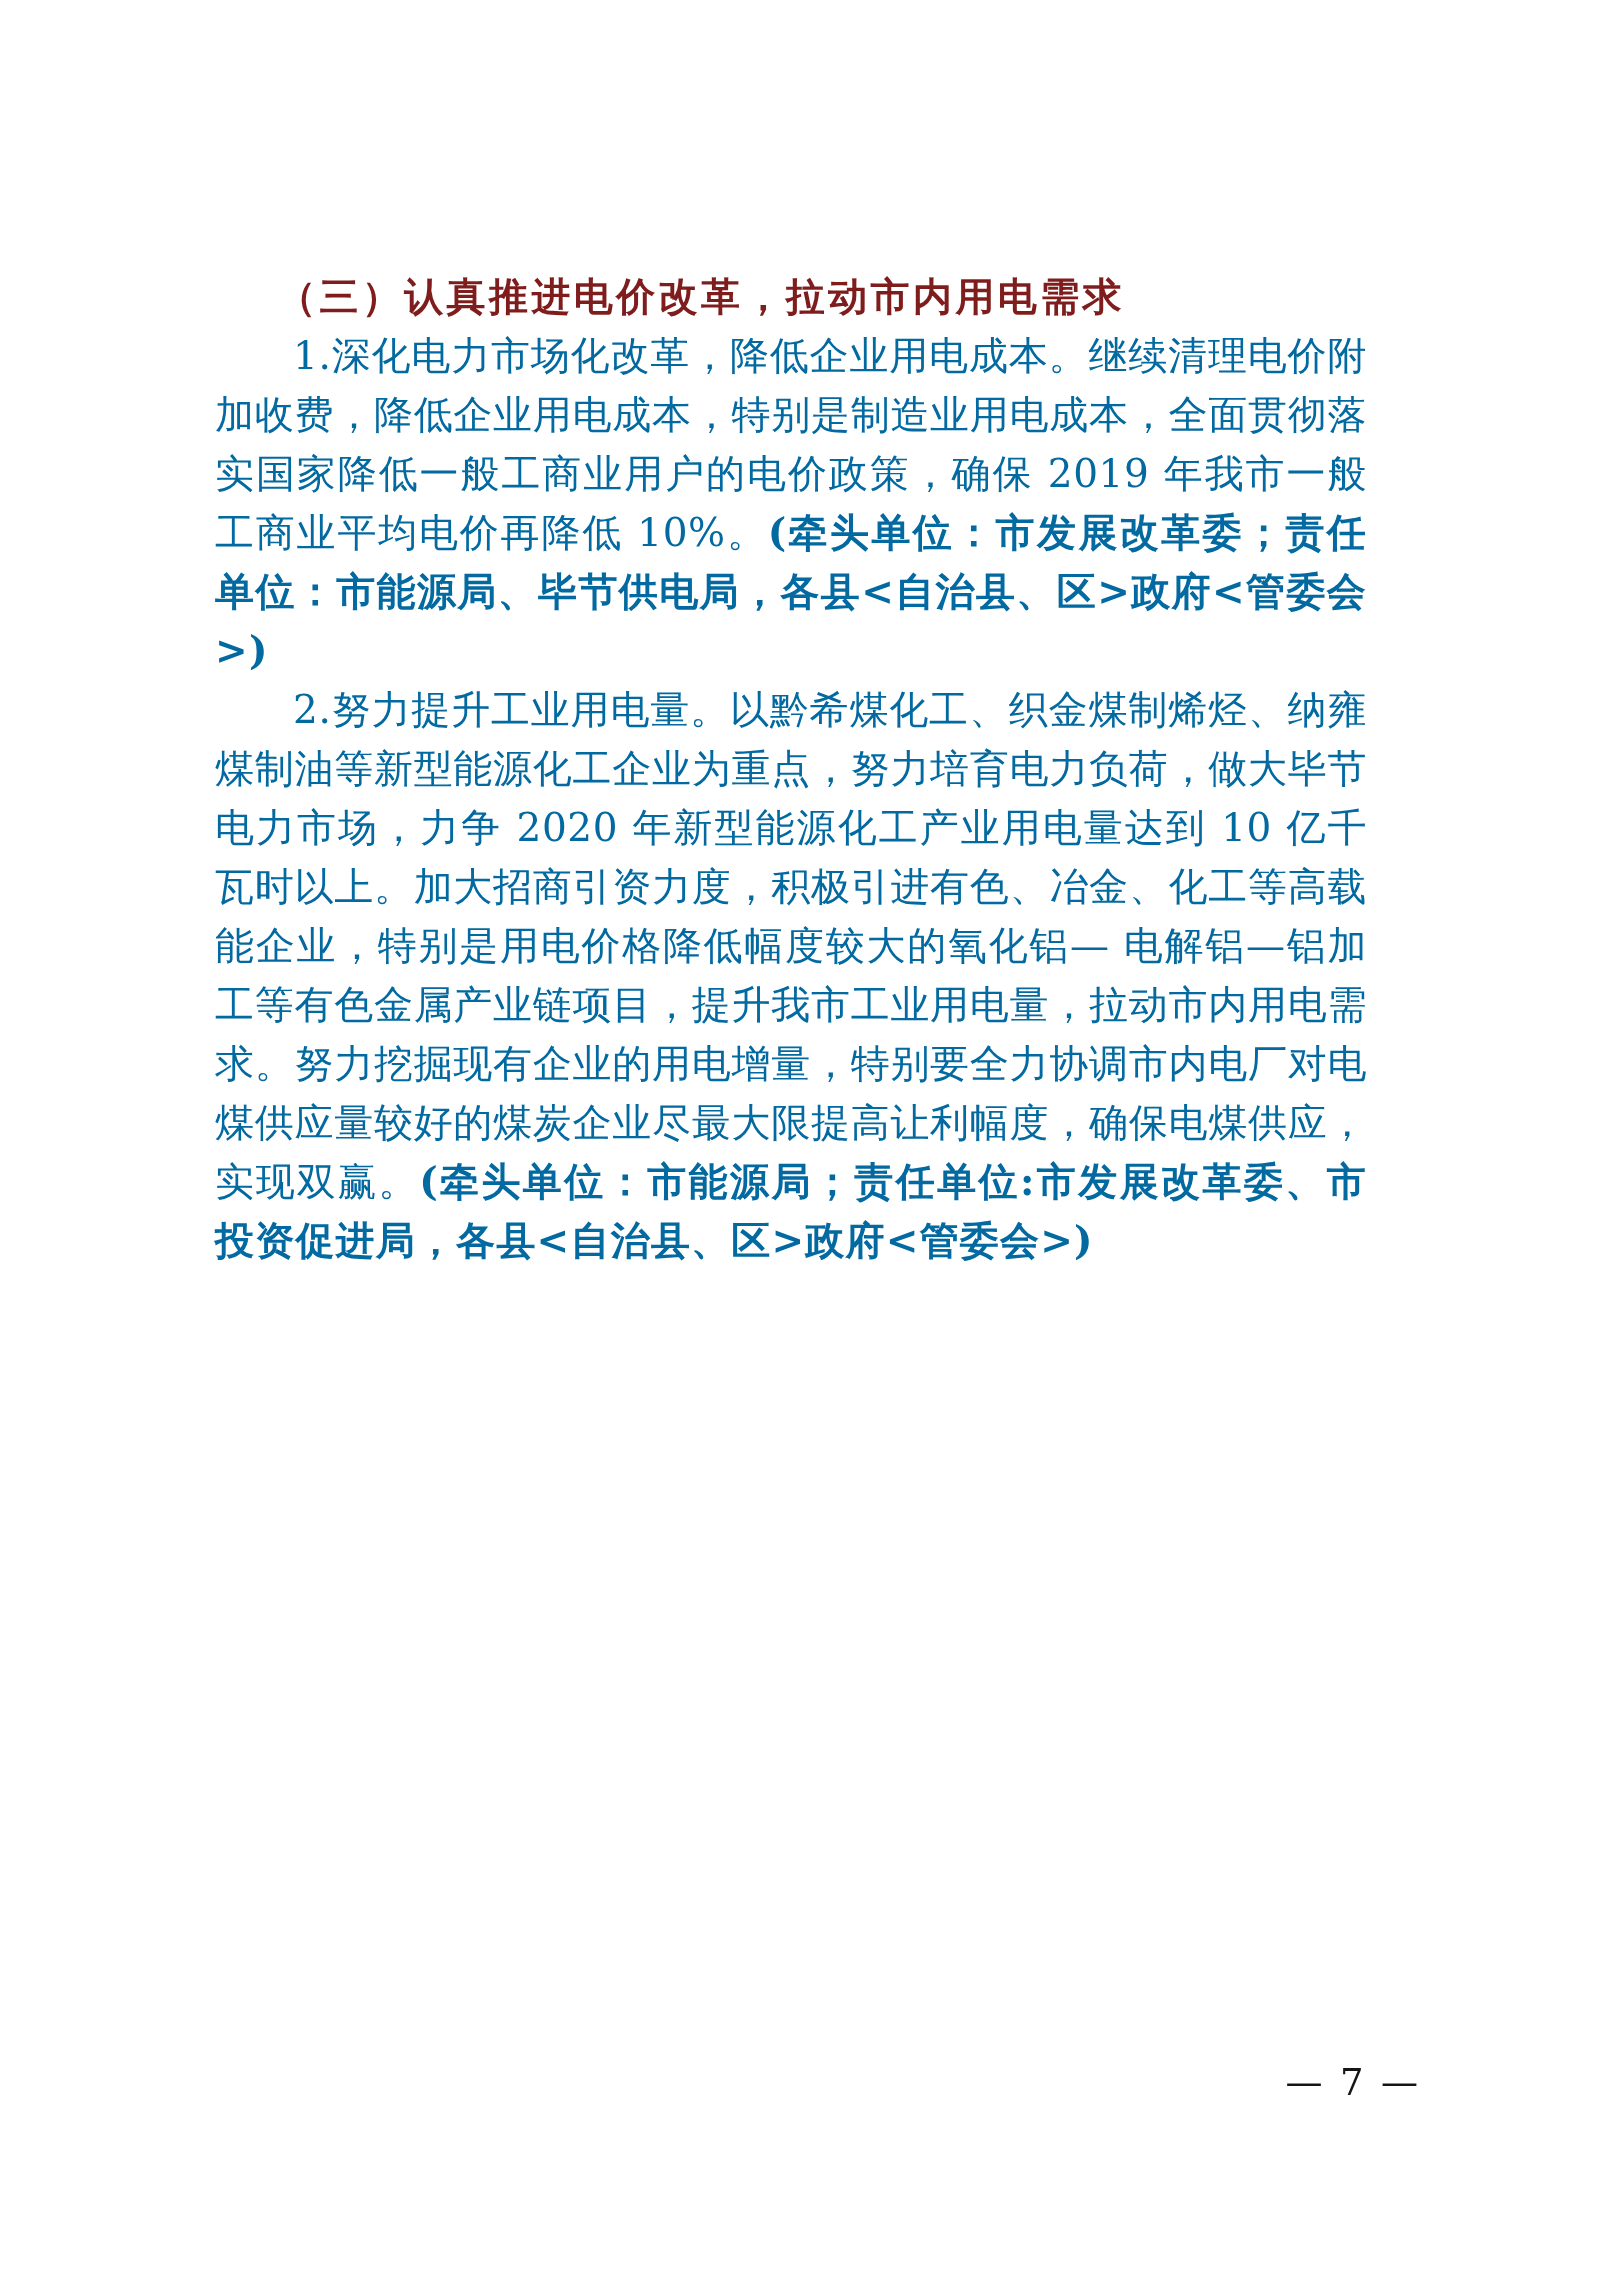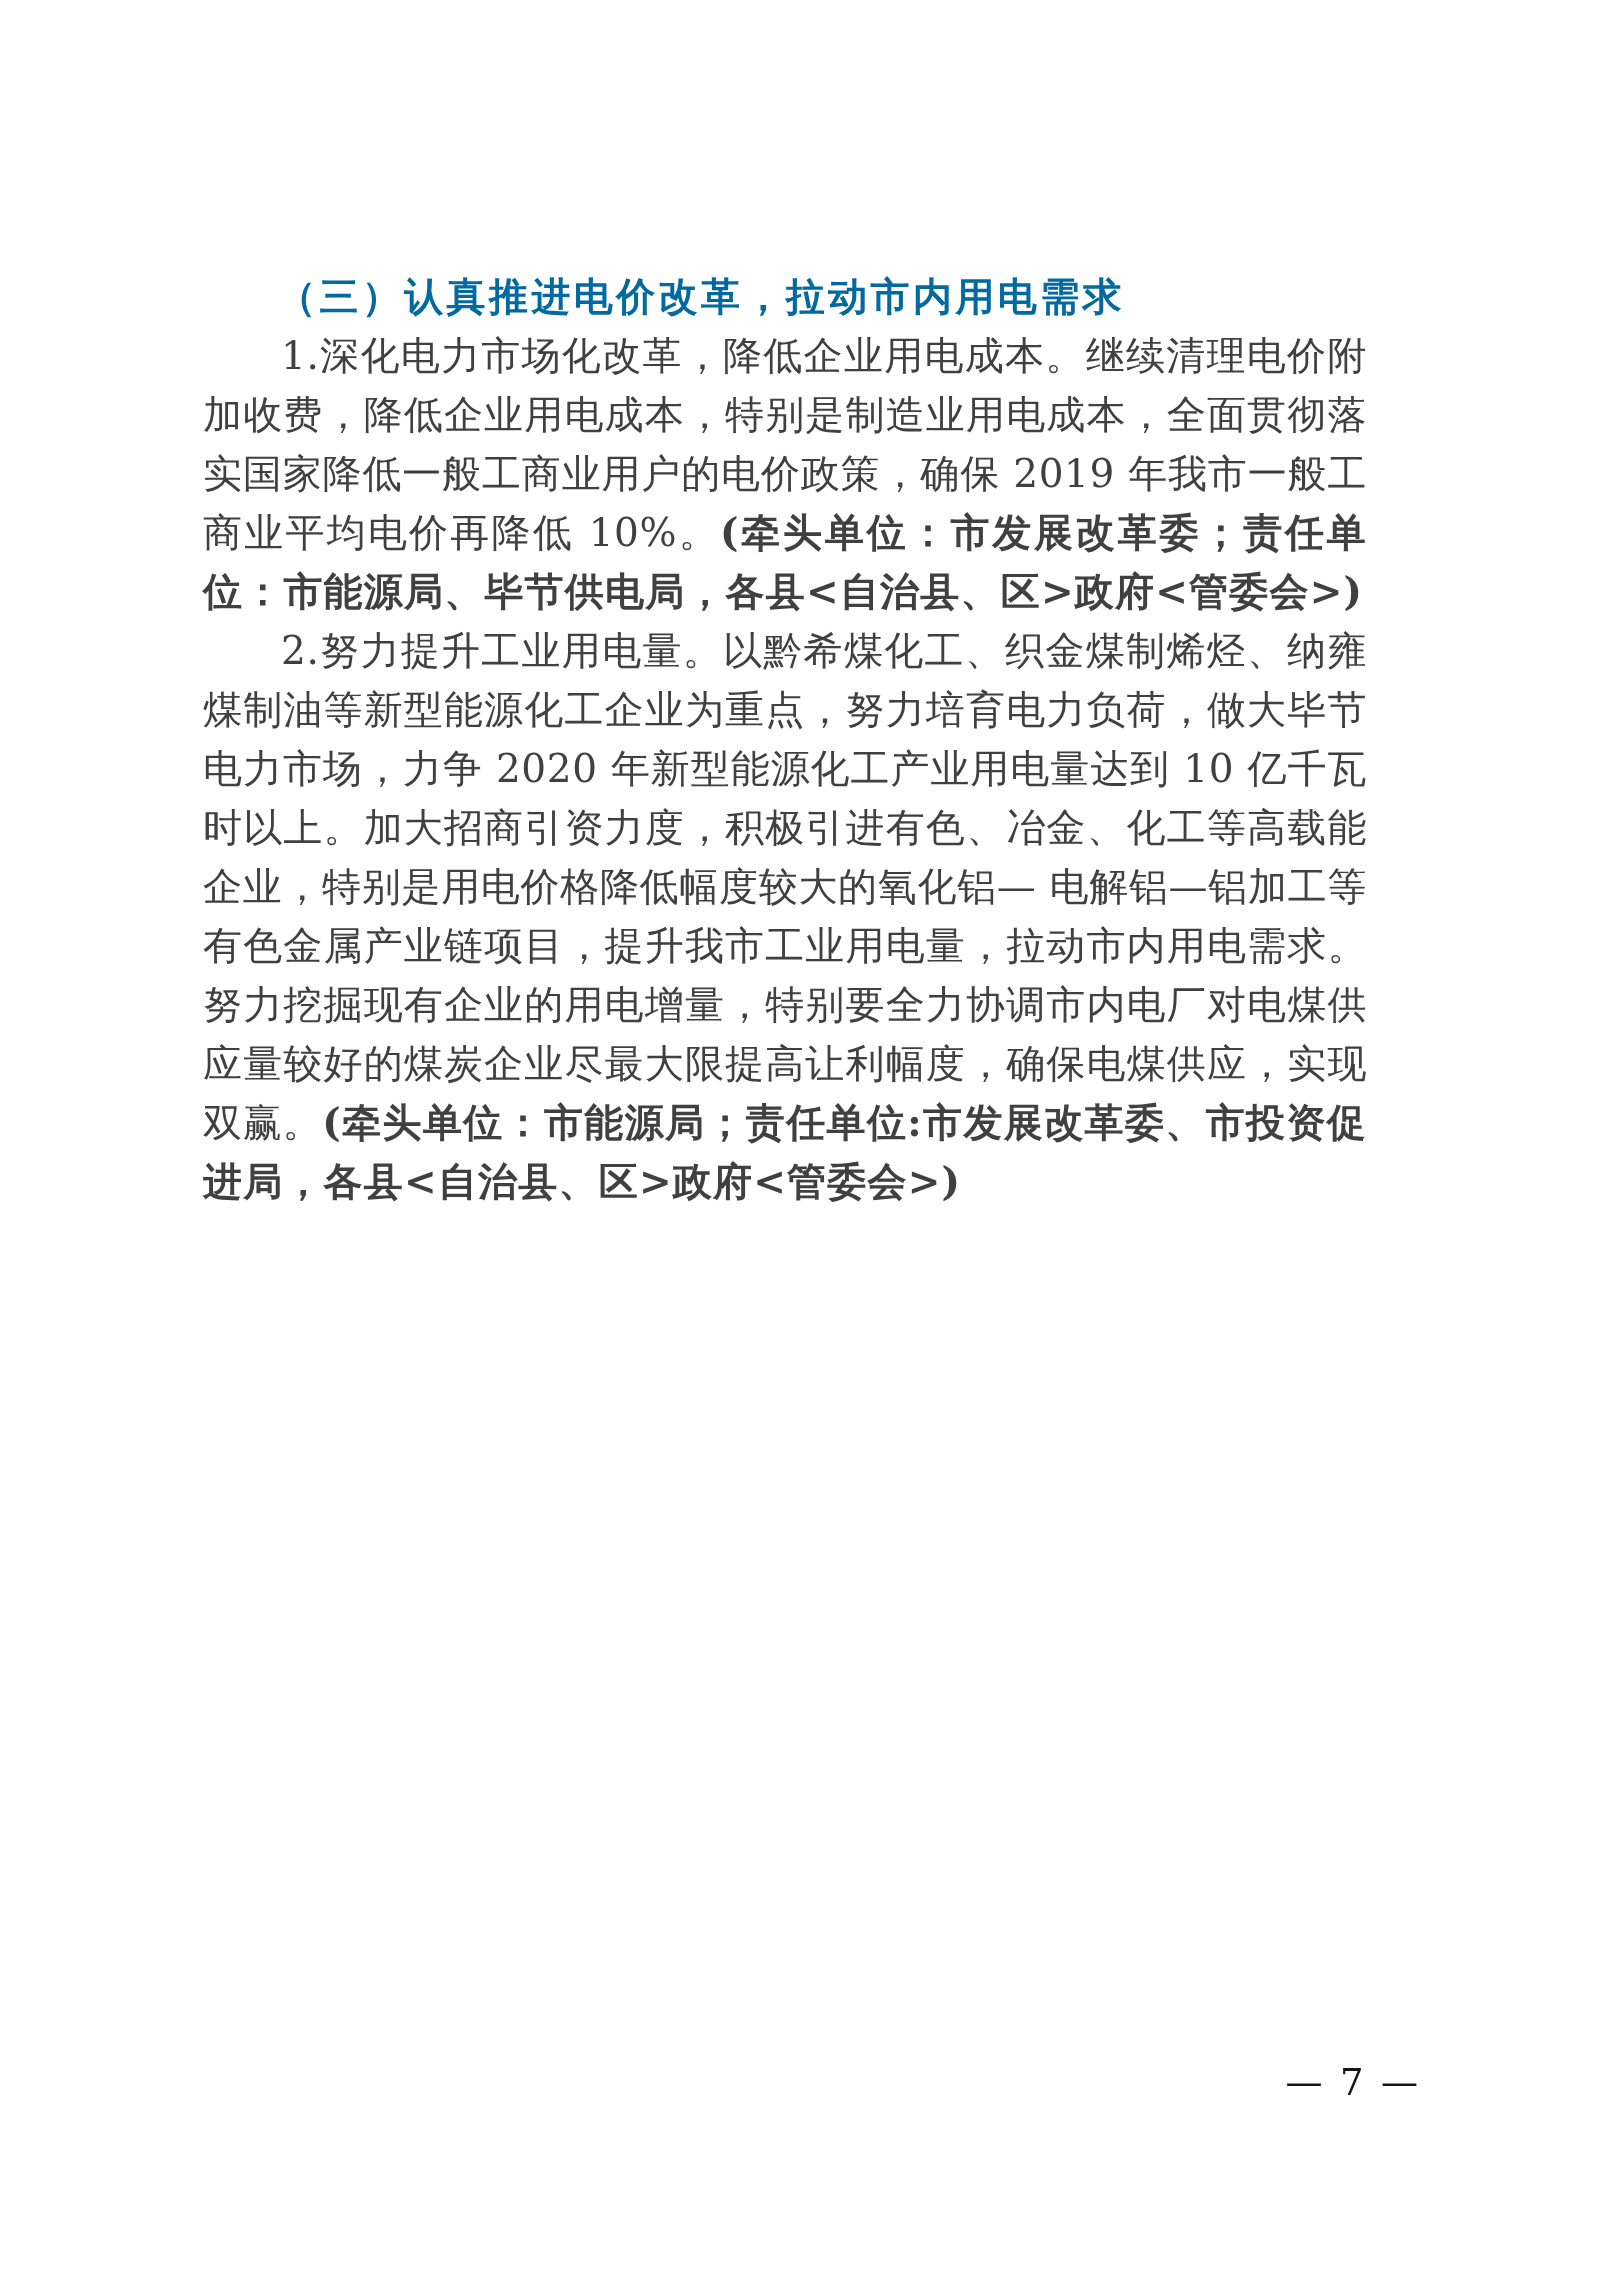--- a/index.html
+++ b/index.html
@@ -29,37 +29,37 @@
     width: 1168px;
   }
   
   .para {
     font-family: "DejaVu Serif", "Liberation Serif", serif;
     font-size: 39px;
     line-height: 59px;
     letter-spacing: 0.6px;
     text-align: justify;
     text-justify: inter-character;
-    margin: 0 0 0 4px;
-    color: #404040;
+    margin: 0 0 0 16px;
+    color: #0369a1;
     text-indent: 78px;
   }
   .para + .para {
     margin-top: 0px;
   }
   
   .heading {
     font-family: "DejaVu Serif", "Liberation Serif", serif;
     font-size: 39px;
     line-height: 59px;
     font-weight: bold;
     letter-spacing: 3.4px;
     margin: 0;
     text-indent: 78px;
-    color: #0369a1;
+    color: #7f1d1d;
   }
   
   .strong {
     font-weight: bold;
     letter-spacing: 1.2px;
   }
   .pagenum {
     position: absolute;
     right: 199px;
     bottom: 189px;

